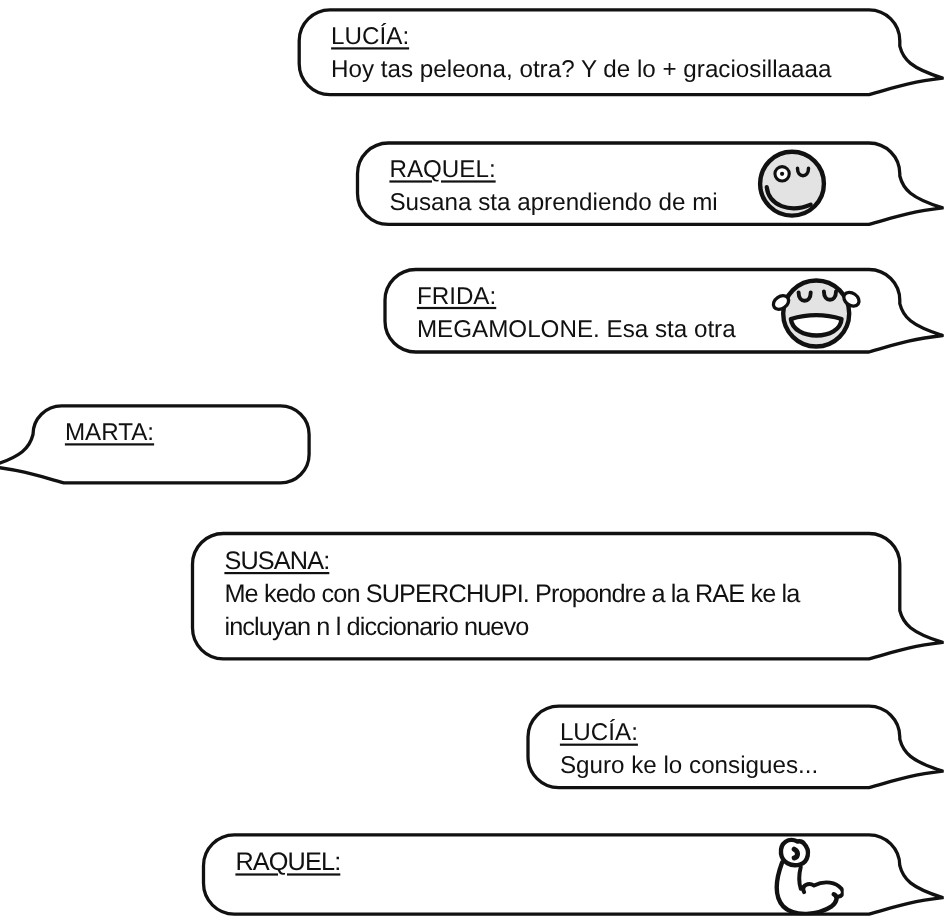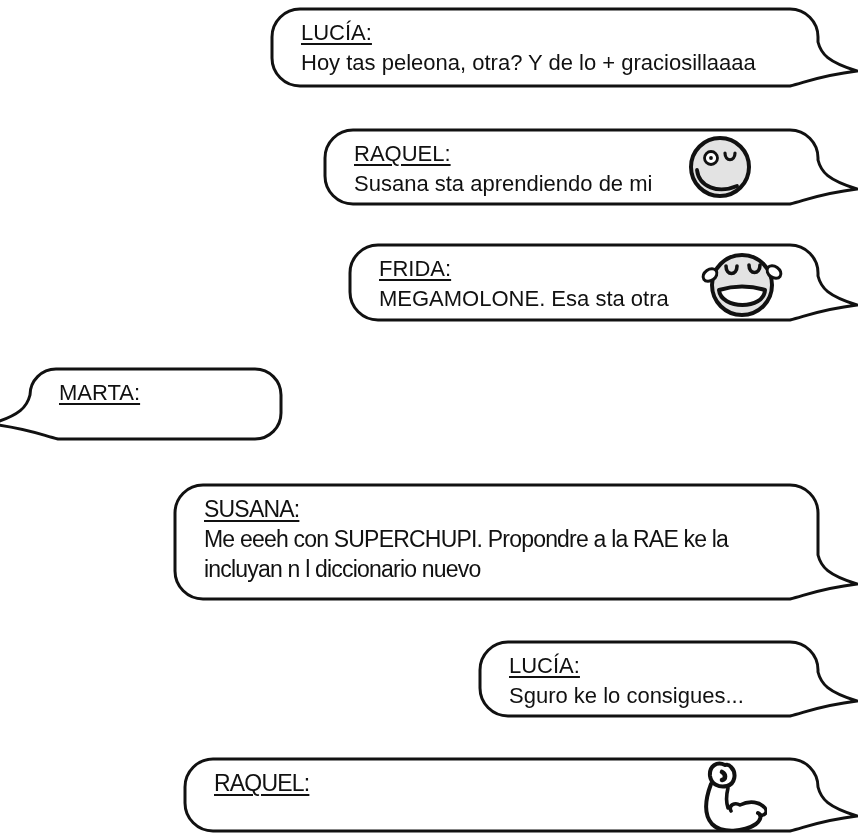--- a/index.html
+++ b/index.html
@@ -93,21 +93,21 @@
       <span class="speaker">MARTA:</span>
     </div>
   </div>
 
   <div class="bubble right narrow" style="left:173px;top:483px;width:647px;height:118px">
     <svg class="bubble-svg" width="687" height="118" viewBox="0 0 687 118">
         <path d="M 30 2 H 617 A 28 28 0 0 1 645 30 V 72 C 648 84 655 92 684 101 C 651 105 639 110 617 116 H 30 A 28 28 0 0 1 2 88 V 30 A 28 28 0 0 1 30 2 Z"></path>
       </svg>
     <div class="content">
       <span class="speaker">SUSANA:</span>
-      <span class="message">Me eeeh con SUPERCHUPI. Propondre a la RAE ke la
+      <span class="message">Me kedo con SUPERCHUPI. Propondre a la RAE ke la
 incluyan n l diccionario nuevo</span>
     </div>
   </div>
 
   <div class="bubble right" style="left:478px;top:640px;width:342px;height:78px">
     <svg class="bubble-svg" width="382" height="78" viewBox="0 0 382 78">
         <path d="M 30 2 H 312 A 28 28 0 0 1 340 30 V 32 C 343 44 350 52 379 61 C 346 65 334 70 312 76 H 30 A 28 28 0 0 1 2 48 V 30 A 28 28 0 0 1 30 2 Z"></path>
       </svg>
     <div class="content">
       <span class="speaker">LUCÍA:</span>

